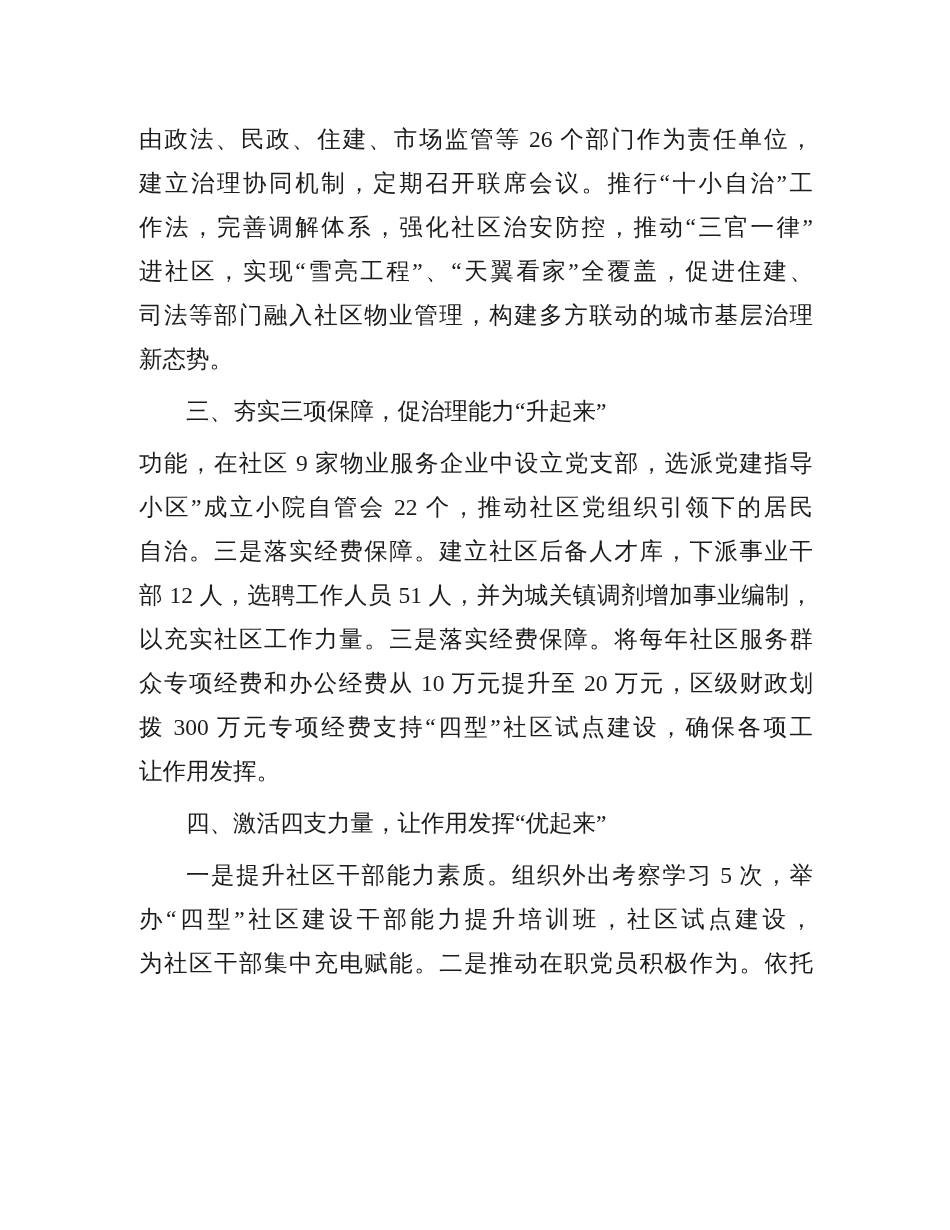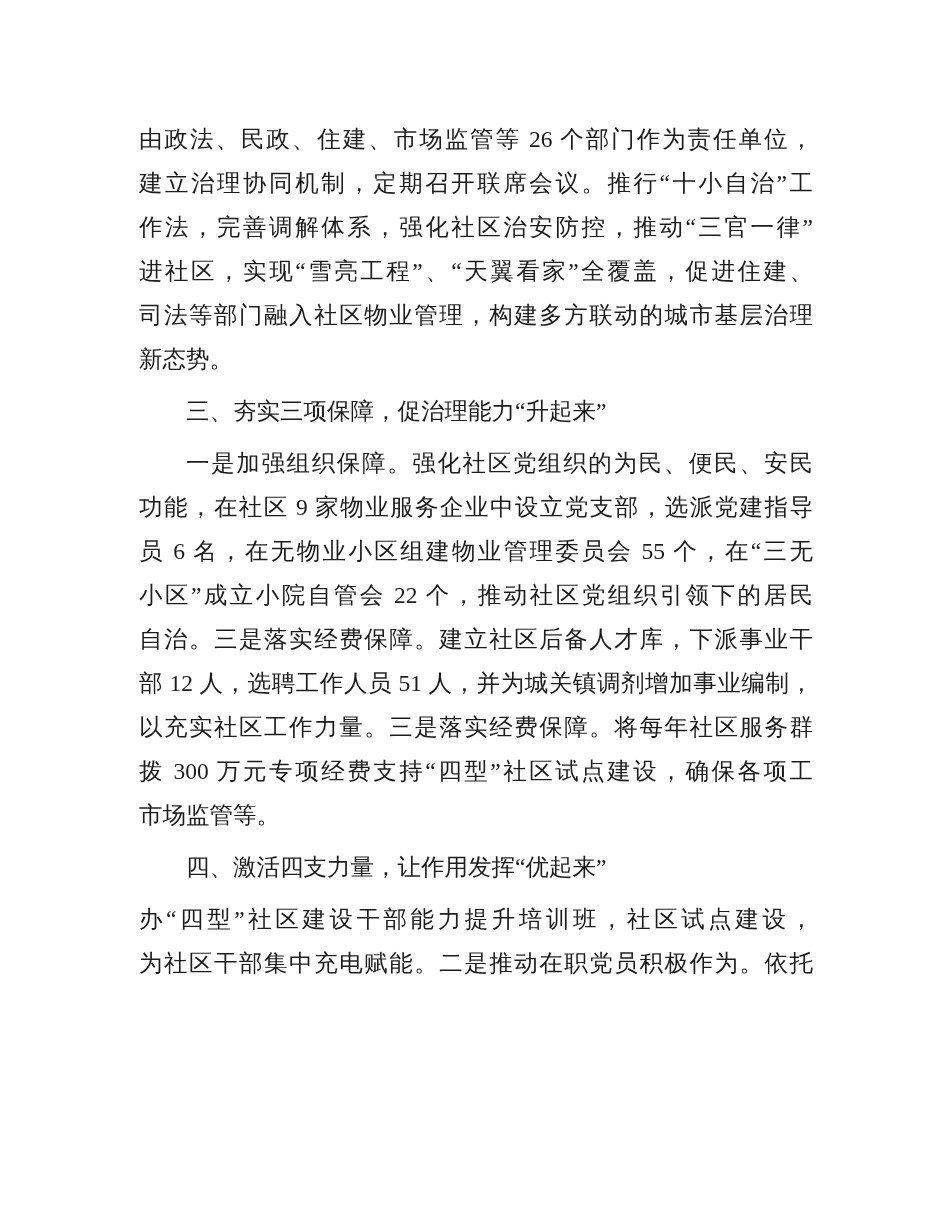--- a/index.html
+++ b/index.html
@@ -56,26 +56,26 @@
 
 <div class="page">
   <div class="text-column">
     <div class="ln">由政法、民政、住建、市场监管等 26 个部门作为责任单位，</div>
     <div class="ln">建立治理协同机制，定期召开联席会议。推行“十小自治”工</div>
     <div class="ln">作法，完善调解体系，强化社区治安防控，推动“三官一律”</div>
     <div class="ln">进社区，实现“雪亮工程”、“天翼看家”全覆盖，促进住建、</div>
     <div class="ln">司法等部门融入社区物业管理，构建多方联动的城市基层治理</div>
     <div class="ln para-end">新态势。</div>
     <div class="ln heading">三、夯实三项保障，促治理能力“升起来”</div>
-    <div class="ln para-start">一是加强组织保障。强化社区党组织的为民、便民、安民</div>
     <div class="ln">功能，在社区 9 家物业服务企业中设立党支部，选派党建指导</div>
-    <div class="ln">员 6 名，在无物业小区组建物业管理委员会 55 个，在“三无</div>
     <div class="ln">小区”成立小院自管会 22 个，推动社区党组织引领下的居民</div>
     <div class="ln">自治。三是落实经费保障。建立社区后备人才库，下派事业干</div>
     <div class="ln">部 12 人，选聘工作人员 51 人，并为城关镇调剂增加事业编制，</div>
     <div class="ln">以充实社区工作力量。三是落实经费保障。将每年社区服务群</div>
+    <div class="ln">众专项经费和办公经费从 10 万元提升至 20 万元，区级财政划</div>
     <div class="ln">拨 300 万元专项经费支持“四型”社区试点建设，确保各项工</div>
-    <div class="ln para-end">市场监管等。</div>
+    <div class="ln para-end">让作用发挥。</div>
     <div class="ln heading">四、激活四支力量，让作用发挥“优起来”</div>
+    <div class="ln para-start">一是提升社区干部能力素质。组织外出考察学习 5 次，举</div>
     <div class="ln">办“四型”社区建设干部能力提升培训班，社区试点建设，</div>
     <div class="ln">为社区干部集中充电赋能。二是推动在职党员积极作为。依托</div>
   </div>
 </div>
 
 </body></html>

